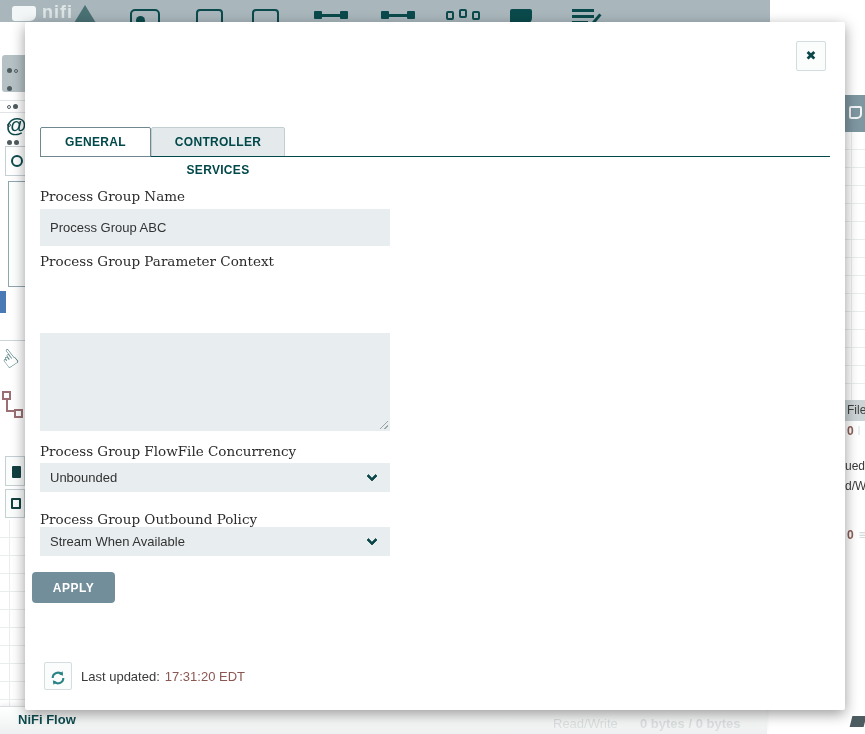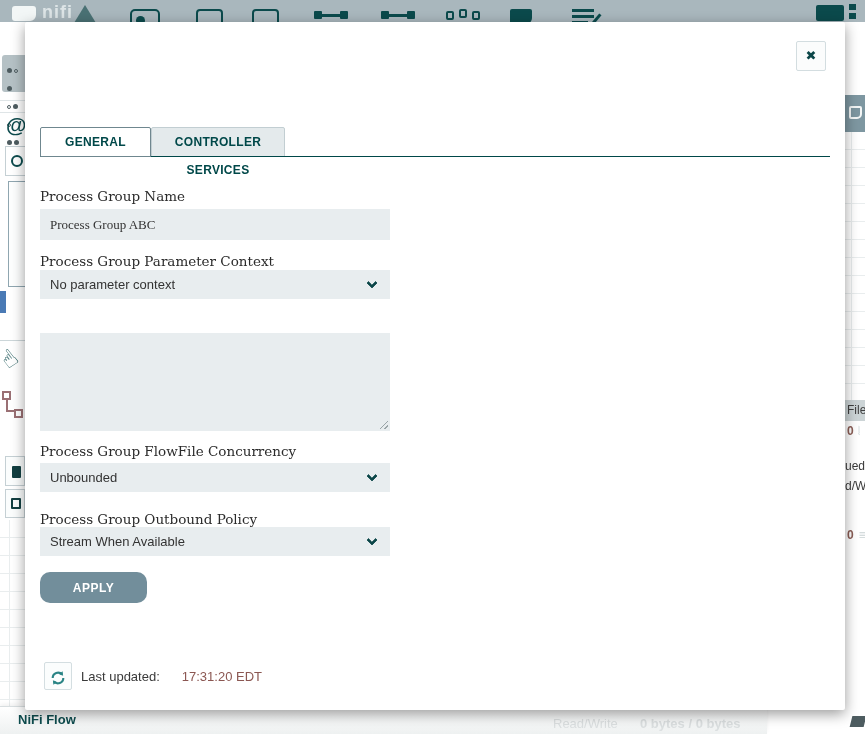--- a/index.html
+++ b/index.html
@@ -2,21 +2,21 @@
 <html><head>
 <meta charset="utf-8">
 <style>
   * { margin:0; padding:0; box-sizing:border-box; }
   html,body { width:865px; height:734px; }
   body { font-family:"Liberation Sans", sans-serif; background:#fff; overflow:hidden; position:relative; }
 
   .stage { position:absolute; top:0; left:0; width:865px; height:734px; overflow:hidden; background:#fff; }
 
   
-  .top-header { position:absolute; top:0; left:0; width:865px; height:22px; background:#a9b7bd; overflow:hidden; z-index:1; }
+  .top-header { position:absolute; top:0; left:0; width:770px; height:22px; background:#a9b7bd; overflow:hidden; z-index:1; }
   .logo-drop { position:absolute; left:12px; top:6px; width:24px; height:15px; background:#f2f6f6; border-radius:3px 3px 6px 3px; }
   .logo-text { position:absolute; left:42px; top:2px; font-size:18px; font-weight:bold; color:#dde4e6; letter-spacing:1px; }
   .logo-tri { position:absolute; left:74px; top:5px; width:0; height:0; border-left:11px solid transparent; border-right:11px solid transparent; border-bottom:18px solid #4a7174; }
   .hicon { position:absolute; top:9px; }
   .outline-box { width:30px; height:22px; border:2px solid #0b4a4c; border-radius:5px; position:relative; }
   .outline-box .dot { position:absolute; left:4px; top:5px; width:9px; height:9px; border-radius:50%; background:#0b4a4c; }
   .port-box { width:27px; height:20px; border:2px solid #0b4a4c; border-radius:4px; }
   .pg-pair { width:34px; height:14px; position:relative; }
   .pg-pair .sq { position:absolute; top:2px; width:8px; height:8px; background:#0b4a4c; border-radius:1px; }
   .pg-pair .sq.l { left:0; } .pg-pair .sq.r { right:0; }
@@ -92,38 +92,38 @@
 
   .tabs { position:absolute; left:15px; top:105px; height:30px; }
   .tab { position:absolute; top:0; height:30px; font-size:12px; font-weight:bold; color:#004849;
     text-align:center; line-height:28px; letter-spacing:0.3px; cursor:pointer; border-radius:2px 2px 0 0; }
   .tab.active { left:0; width:111px; background:#fff; border:1px solid #6f878f; z-index:2; }
   .tab.inactive { left:111px; width:134px; background:#e4eaec; border:1px solid #c2ced2; }
   .tab-underline { position:absolute; left:15px; top:134px; width:790px; height:1px; background:#004849; }
 
   .form-label { position:absolute; left:15px; font-family:"DejaVu Serif", serif; font-size:13.5px; color:#2b2b2b; }
   .field { position:absolute; left:15px; width:350px; background:#e8edef; font-size:13px; color:#333; }
-  .text-input { height:31px; border:0; padding:12px 10px; font-family:Liberation Serif, serif; outline:none; }
+  .text-input { height:37px; border:0; padding:12px 10px; font-family:Liberation Sans, sans-serif; outline:none; }
   .selectbox { height:29px; line-height:29px; padding-left:10px; cursor:pointer; }
   .chev { position:absolute; right:14px; top:9px; width:8px; height:8px;
     border-right:3px solid #0b4648; border-bottom:3px solid #0b4648; transform:rotate(45deg); border-radius:1px; }
   .comments-area { height:98px; border:0; resize:none; padding:8px 10px; font-family:"Liberation Sans", sans-serif; outline:none; }
   .resize-grip { position:absolute; left:352px; width:11px; height:11px;
     background:repeating-linear-gradient(-45deg, transparent 0 2px, #9aa5a8 2px 3px);
     -webkit-clip-path:polygon(100% 0, 100% 100%, 0 100%); clip-path:polygon(100% 0, 100% 100%, 0 100%); }
 
-  .apply-btn { position:absolute; left:15px; top:550px; width:107px; height:31px; background:#728e9b; color:#fff;
-    border:0; border-radius:10px; font-size:12px; font-weight:bold; letter-spacing:0.5px; cursor:pointer;
+  .apply-btn { position:absolute; left:7px; top:550px; width:83px; height:31px; background:#728e9b; color:#fff;
+    border:0; border-radius:4px; font-size:12px; font-weight:bold; letter-spacing:0.5px; cursor:pointer;
     font-family:"Liberation Sans", sans-serif; }
 
   .refresh-btn { position:absolute; left:19px; top:640px; width:28px; height:28px; background:#fbfdfd;
     border:1px solid #d4dee1; border-radius:2px; cursor:pointer; padding:0; }
   .refresh-btn svg { display:block; margin:4px auto 0; }
   .last-updated { position:absolute; left:56px; top:647px; font-size:13px; color:#3a3a3a; }
-  .last-updated .val { color:#8b5752; margin-left:22px; }
+  .last-updated .val { color:#8b5752; margin-left:5px; }
 </style>
 </head>
 <body>
 
 <div class="stage">
 
   <div class="top-header">
     <div class="logo-drop"></div>
     <div class="logo-text">nifi</div>
     <div class="logo-tri"></div>
@@ -240,24 +240,20 @@
     <div class="tabs">
       <div class="tab active">GENERAL</div>
       <div class="tab inactive">CONTROLLER SERVICES</div>
     </div>
     <div class="tab-underline"></div>
 
     <div class="form-label" style="top:166px">Process Group Name</div>
     <input class="field text-input" style="top: 187px;" type="text" value="Process Group ABC">
 
     <div class="form-label" style="top:231px">Process Group Parameter Context</div>
-    <div class="field selectbox" style="top:248px">
-      <span>No parameter context</span>
-      <span class="chev"></span>
-    </div>
 
     <textarea class="field comments-area" style="top: 311px;"></textarea>
     <div class="resize-grip" style="top:396px"></div>
 
     <div class="form-label" style="top:421px">Process Group FlowFile Concurrency</div>
     <div class="field selectbox" style="top:441px">
       <span>Unbounded</span>
       <span class="chev"></span>
     </div>
 

